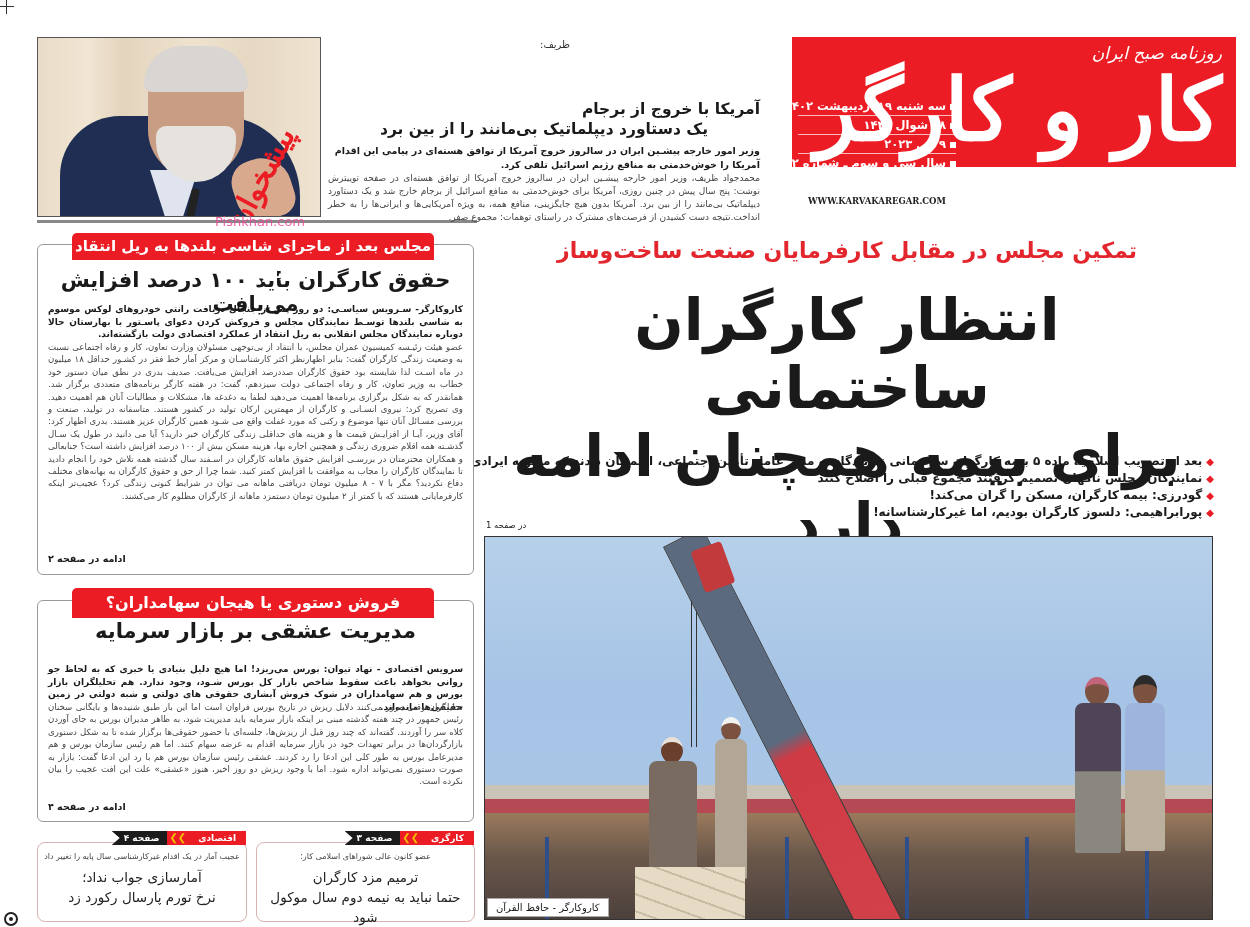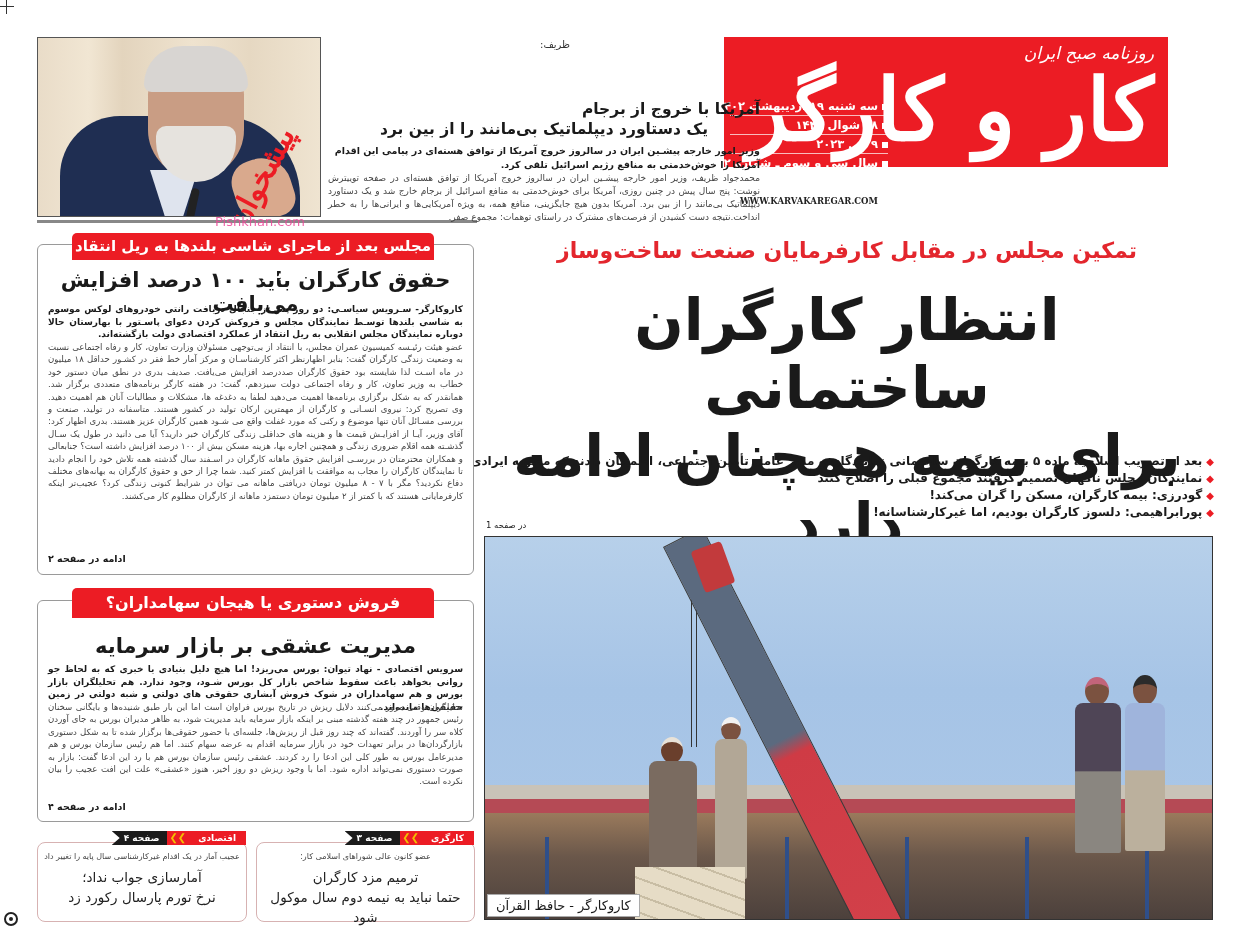--- a/index.html
+++ b/index.html
@@ -9,21 +9,21 @@
 
   
   .crop-mark{position:absolute;}
   .crop-tl{left:0;top:0;width:14px;height:14px;}
   .crop-tl::before{content:"";position:absolute;left:0;top:6px;width:14px;height:1px;background:#333;}
   .crop-tl::after{content:"";position:absolute;left:6px;top:0;width:1px;height:14px;background:#333;}
   .crop-bl{left:4px;top:912px;width:14px;height:14px;border:2px solid #222;border-radius:50%;}
   .crop-bl::after{content:"";position:absolute;left:3px;top:3px;width:4px;height:4px;background:#222;border-radius:50%;}
 
   
-  .masthead{left:724px;top:37px;width:444px;height:130px;background:#ec1c24;}
+  .masthead{left:792px;top:37px;width:444px;height:130px;background:#ec1c24;}
   .mast-title{position:absolute;right:14px;top:30px;color:#fff;font-family:"DejaVu Serif",serif;font-weight:bold;font-size:86px;line-height:1;letter-spacing:-2px;direction:rtl;}
   .mast-sub{position:absolute;right:14px;top:6px;color:#fff;font-family:"DejaVu Serif",serif;font-style:italic;font-size:17px;direction:rtl;}
   .mast-info{position:absolute;left:6px;top:60px;width:158px;direction:rtl;}
   .mast-info-row{color:#fff;font-size:11.5px;font-weight:bold;line-height:18px;border-bottom:1px solid rgba(255,255,255,.7);white-space:nowrap;text-align:right;}
   .mast-info-row:last-child{border-bottom:none;}
   .mast-info-row .sq{display:inline-block;width:6px;height:6px;background:#fff;margin-left:4px;vertical-align:middle;}
   .mast-url{position:absolute;left:6px;top:158px;width:158px;height:13px;background:#fff;color:#222;font-family:"DejaVu Serif",serif;font-size:8.5px;font-weight:bold;text-align:center;line-height:13px;}
 
   
   .zarif-photo{left:37px;top:37px;width:284px;height:180px;border:1px solid #555;overflow:hidden;background:linear-gradient(90deg,#e9dcc8 0%,#f1e6d3 18%,#e3d4bd 30%,#efe3cf 55%,#e6d8c2 75%,#efe4d1 100%);}
@@ -72,32 +72,32 @@
   .w2{left:230px;top:180px;}
   .w2 .h{left:6px;top:0;width:20px;height:24px;border-top:6px solid #f2f2f2;}
   .w2 .b{left:0;top:22px;width:32px;height:140px;background:#b2a796;}
   .w3{left:590px;top:140px;}
   .w3 .h{left:10px;top:0;width:24px;height:28px;border-top:7px solid #c2647a;}
   .w3 .b{left:0;top:26px;width:46px;height:150px;background:linear-gradient(180deg,#4f4556 0%,#4f4556 45%,#8a8680 46%);}
   .w4{left:640px;top:138px;}
   .w4 .h{left:8px;top:0;width:24px;height:30px;border-top:9px solid #2b2b2b;}
   .w4 .b{left:0;top:28px;width:40px;height:148px;background:linear-gradient(180deg,#9fb4dc 0%,#9fb4dc 45%,#bbb09d 46%);}
   .bp-blocks{position:absolute;left:150px;top:330px;width:110px;height:60px;background:repeating-linear-gradient(20deg,#e6dcc6 0 14px,#c8bda4 14px 16px);}
-  .photo-credit{position:absolute;left:2px;bottom:2px;background:#fff;padding:3px 8px;font-size:13px;direction:rtl;border:1px solid #aaa;}
+  .photo-credit{position:absolute;left:2px;bottom:2px;background:#fff;padding:3px 8px;font-size:10px;direction:rtl;border:1px solid #aaa;}
 
   
   .box{position:absolute;border:1px solid #9a9a9a;border-radius:6px;background:#fff;}
   .box1{left:37px;top:244px;width:437px;height:331px;}
   .box2{left:37px;top:600px;width:437px;height:222px;}
   .red-tab{position:absolute;background:#ec1c24;color:#fff;font-weight:bold;text-align:center;direction:rtl;border-radius:5px 5px 0 0;}
   .tab1{left:72px;top:233px;width:362px;height:27px;font-size:15px;line-height:27px;}
   .tab2{left:72px;top:588px;width:362px;height:30px;font-size:16px;line-height:30px;}
   .box-h{position:absolute;left:0;width:100%;text-align:center;direction:rtl;font-weight:bold;}
   .box1 .box-h{top:23px;font-size:21px;}
-  .box2 .box-h{top:33px;font-size:21px;}
+  .box2 .box-h{top:18px;font-size:21px;}
   .box-lede{position:absolute;left:10px;right:10px;direction:rtl;text-align:justify;font-size:9px;font-weight:bold;line-height:12.5px;}
   .box-body{position:absolute;left:10px;right:10px;direction:rtl;text-align:justify;font-size:8.6px;color:#444;line-height:12.4px;}
   .box-more{position:absolute;left:10px;direction:rtl;font-size:9.5px;font-weight:bold;}
   .box1 .box-lede{top:58px;}
   .box1 .box-body{top:96px;}
   .box1 .box-more{top:308px;}
   .box2 .box-lede{top:62px;}
   .box2 .box-body{top:100px;}
   .box2 .box-more{top:200px;}
 

